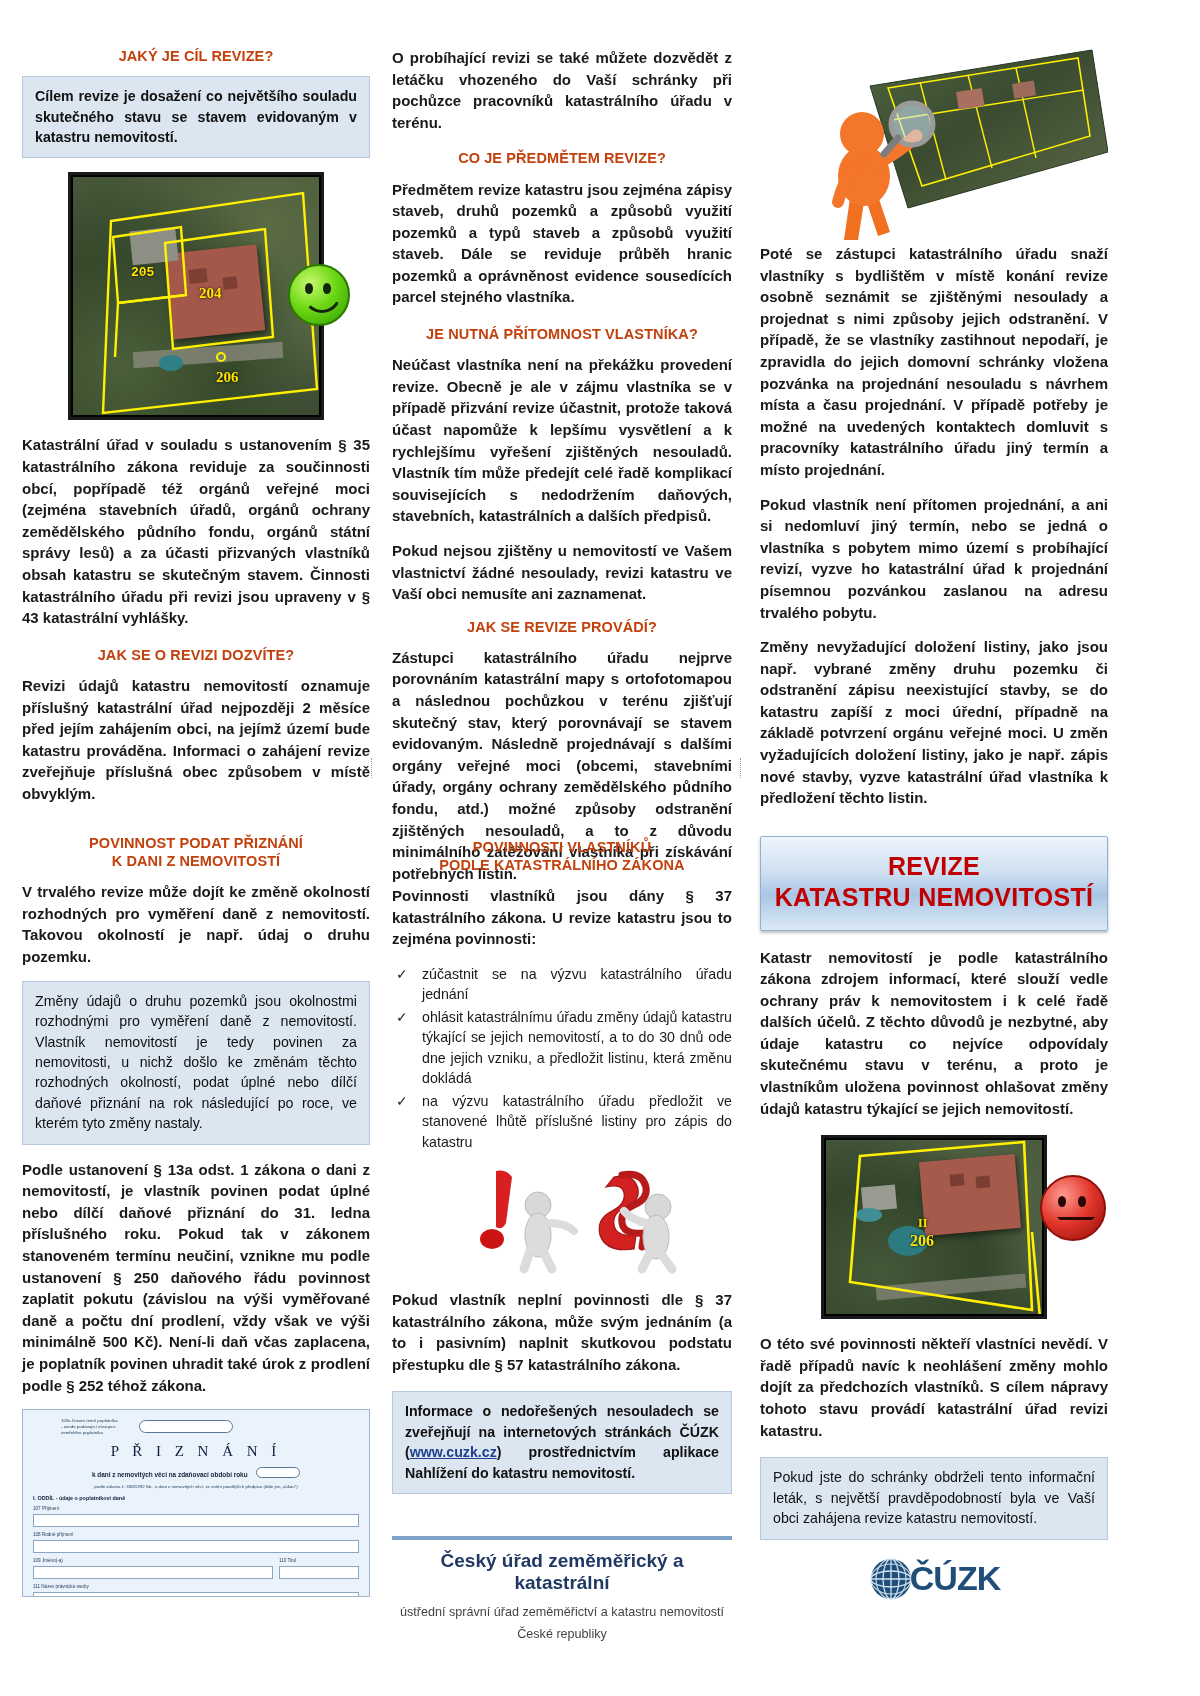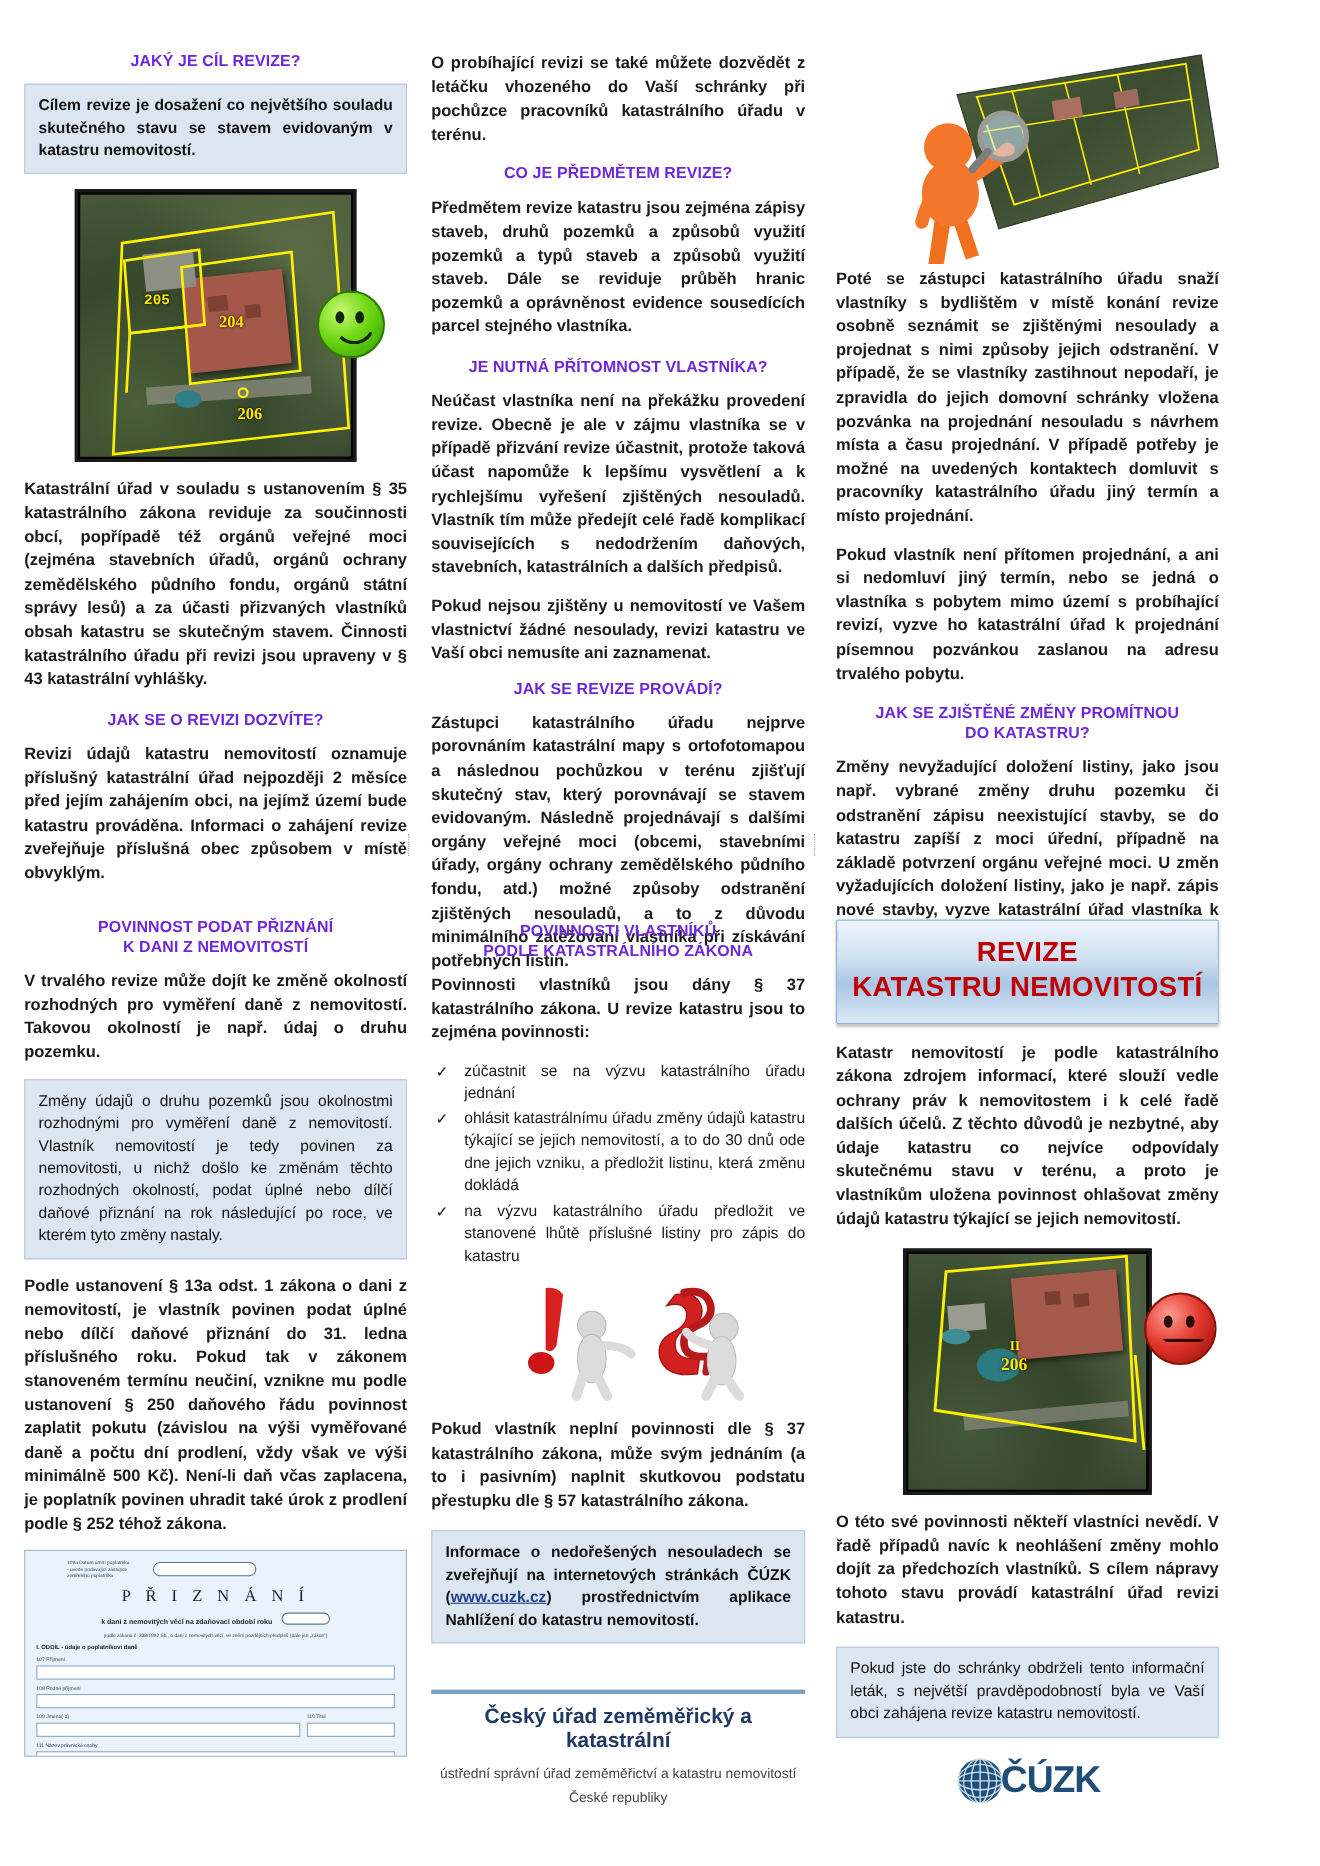--- a/index.html
+++ b/index.html
@@ -11,21 +11,21 @@
   }
   .page{position:relative;width:1200px;height:1696px;overflow:hidden;}
 
   
   .col{position:absolute;}
   .c1{left:22px;width:348px;}
   .c2{left:392px;width:340px;}
   .c3{left:760px;width:348px;}
 
   h2.head{
-    color:#6d28d9;font-size:14.5px;font-weight:bold;text-align:center;
+    color:#c2410c;font-size:14.5px;font-weight:bold;text-align:center;
     margin:0 0 11px 0;line-height:1.25;letter-spacing:.1px;
   }
   p.body{
     font-size:15px;line-height:1.44;text-align:justify;margin:0 0 13px 0;
     hyphens:none;
     font-weight:bold;
   }
   p.body:last-child{margin-bottom:0;}
 
   
@@ -218,24 +218,20 @@
 
         <circle cx="70" cy="62" r="22" fill="#F4762A"></circle>
 
         <circle cx="120" cy="52" r="21" fill="rgba(210,235,255,.55)" stroke="#9a9a9a" stroke-width="5"></circle>
         <line x1="106" y1="66" x2="92" y2="82" stroke="#7d7d7d" stroke-width="7" stroke-linecap="round"></line>
       </svg>
     </div>
 
     <p class="body" style="margin-top:8px;">Poté se zástupci katastrálního úřadu snaží vlastníky s bydlištěm v místě konání revize osobně seznámit se zjištěnými nesoulady a projednat s nimi způsoby jejich odstranění. V případě, že se vlastníky zastihnout nepodaří, je zpravidla do jejich domovní schránky vložena pozvánka na projednání nesouladu s návrhem místa a času projednání. V případě potřeby je možné na uvedených kontaktech domluvit s pracovníky katastrálního úřadu jiný termín a místo projednání.</p>
     <p class="body">Pokud vlastník není přítomen projednání, a ani si nedomluví jiný termín, nebo se jedná o vlastníka s pobytem mimo území s probíhající revizí, vyzve ho katastrální úřad k projednání písemnou pozvánkou zaslanou na adresu trvalého pobytu.</p>
-    <h2 class="head" style="margin-top:17px;">
-      <span>JAK SE ZJIŠTĚNÉ ZMĚNY PROMÍTNOU</span><br>
-      <span>DO  KATASTRU?</span>
-    </h2>
     <p class="body">Změny nevyžadující doložení listiny, jako jsou např. vybrané změny druhu pozemku či odstranění zápisu neexistující stavby, se do katastru zapíší z moci úřední, případně na základě potvrzení orgánu veřejné moci. U změn vyžadujících doložení listiny, jako je např. zápis nové stavby, vyzve katastrální úřad vlastníka k předložení těchto listin.</p>
   </div>
 
   <div class="col c1" style="top:834px;">
     <h2 class="head">
       <span>POVINNOST PODAT PŘIZNÁNÍ</span><br>
       <span>K  DANI Z  NEMOVITOSTÍ</span>
     </h2>
     <p class="body">V trvalého revize může dojít ke změně okolností rozhodných pro vyměření daně z nemovitostí. Takovou okolností je např. údaj o druhu pozemku.</p>
     <div class="bluebox" style="font-weight:normal;">Změny údajů o druhu pozemků jsou okolnostmi rozhodnými pro vyměření daně z nemovitostí. Vlastník nemovitostí je tedy povinen za nemovitosti, u nichž došlo ke změnám těchto rozhodných okolností, podat úplné nebo dílčí daňové přiznání na rok následující po roce, ve kterém tyto změny nastaly.</div>
@@ -337,21 +333,21 @@
   </div>
 
   <div class="col c3" style="top:836px;">
     <div class="banner">
       <div class="t1">REVIZE</div>
       <div class="t2">KATASTRU NEMOVITOSTÍ</div>
     </div>
 
     <p class="body">Katastr nemovitostí je podle katastrálního zákona zdrojem informací, které slouží vedle ochrany práv k nemovitostem i k celé řadě dalších účelů. Z těchto důvodů je nezbytné, aby údaje katastru co nejvíce odpovídaly skutečnému stavu v terénu, a proto je vlastníkům uložena povinnost ohlašovat změny údajů katastru týkající se jejich nemovitostí.</p>
 
-    <div class="photoframe" style="width:226px;height:224px;margin-top:16px;">
+    <div class="photoframe" style="width:226px;height:184px;margin-top:16px;">
       <div class="ortho" style="background:
             radial-gradient(ellipse at 25% 75%, #44583a 0%, #33452a 45%, transparent 72%),
             radial-gradient(ellipse at 78% 25%, #566646 0%, transparent 62%),
             linear-gradient(165deg,#42543a 0%,#394a30 40%,#4f6043 75%,#374730 100%);">
         <div style="position:absolute;left:96px;top:18px;width:96px;height:74px;background:#a65a4b;transform:rotate(-5deg);box-shadow:2px 3px 6px rgba(0,0,0,.5);"></div>
         <div style="position:absolute;left:124px;top:34px;width:14px;height:12px;background:#7b3e32;transform:rotate(-5deg);"></div>
         <div style="position:absolute;left:150px;top:36px;width:14px;height:12px;background:#7b3e32;transform:rotate(-5deg);"></div>
         <div style="position:absolute;left:36px;top:46px;width:34px;height:24px;background:#9a9b90;transform:rotate(-5deg);"></div>
         <div style="position:absolute;left:30px;top:68px;width:26px;height:14px;border-radius:50%;background:#3f8e93;"></div>
         <div style="position:absolute;left:62px;top:86px;width:40px;height:30px;border-radius:50%;background:#2c7b80;"></div>

